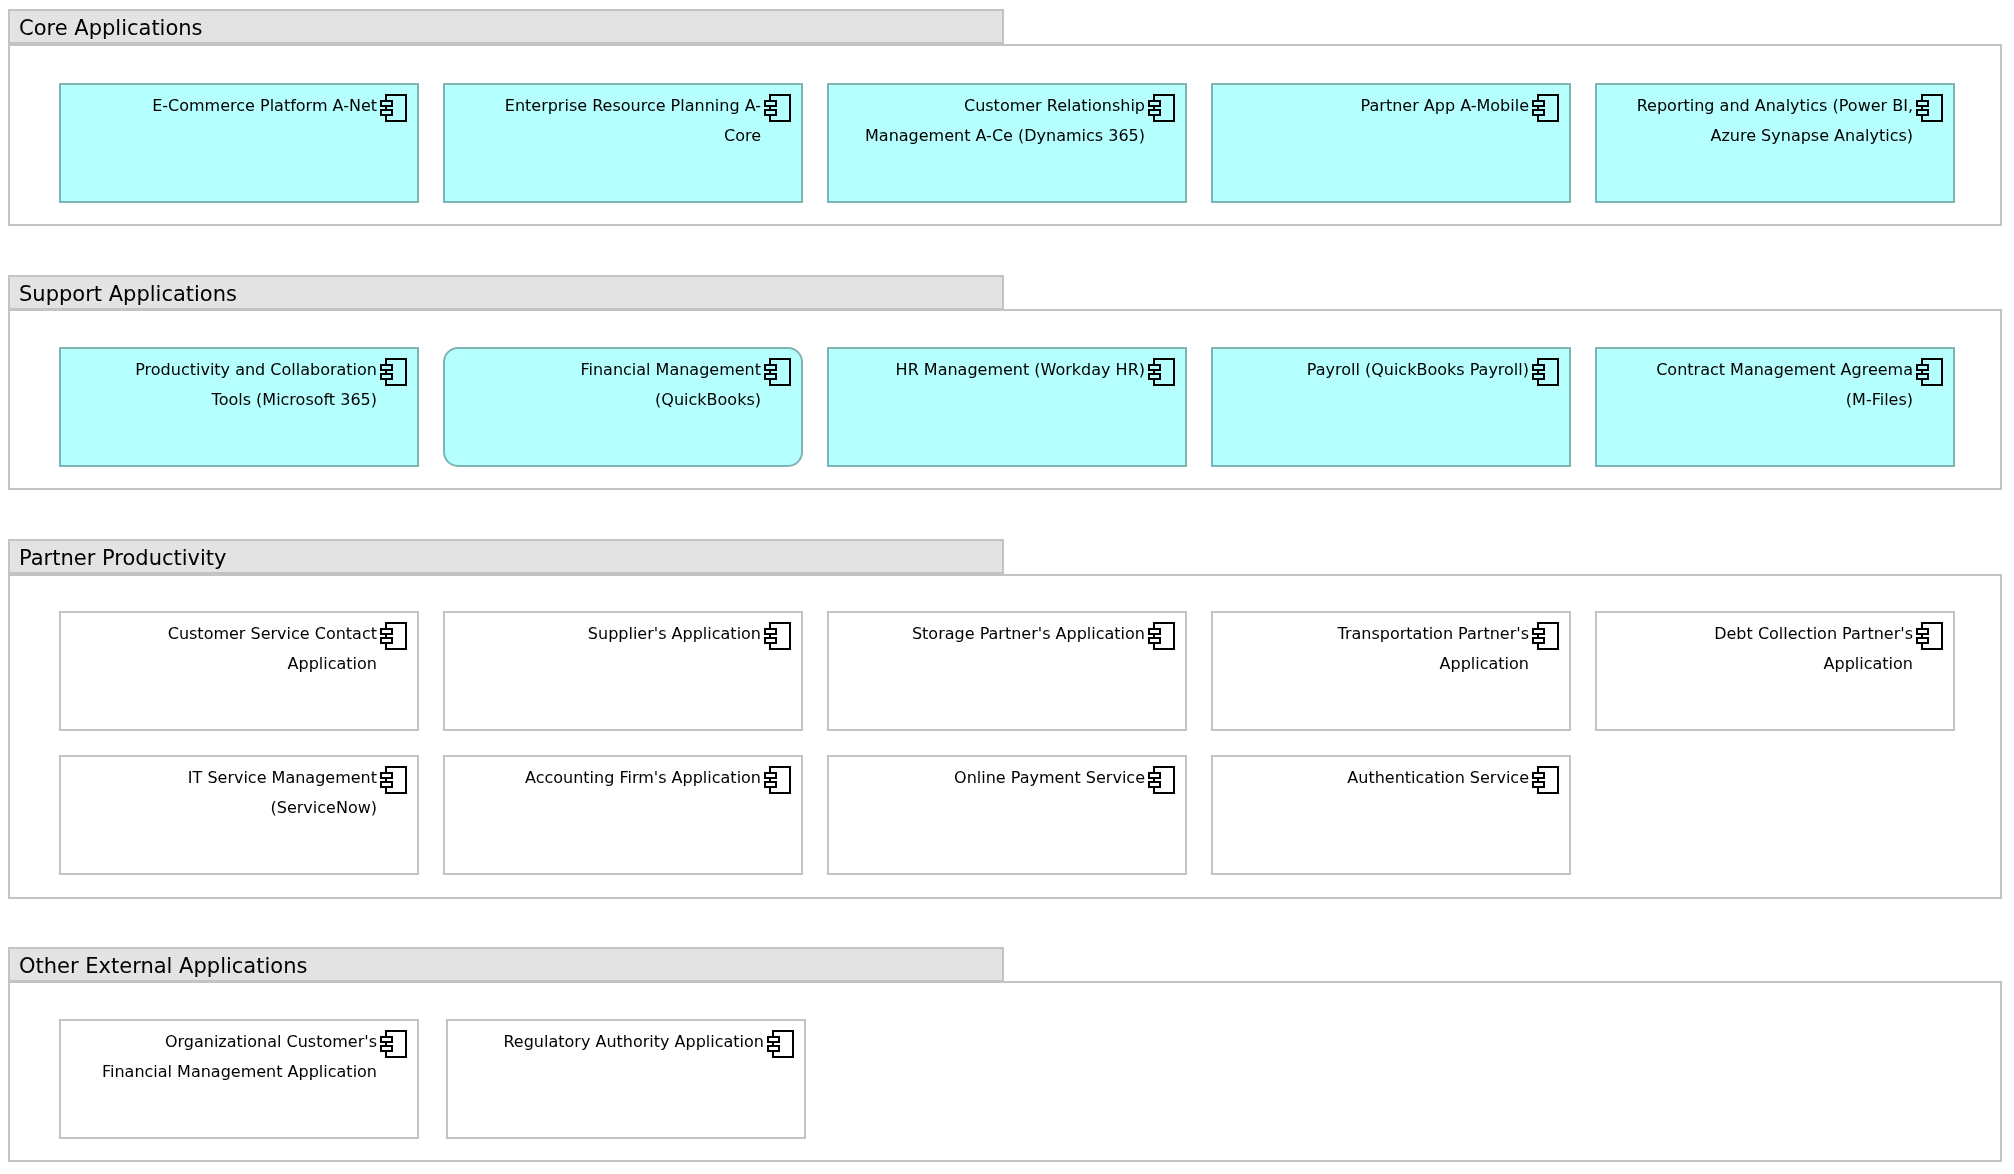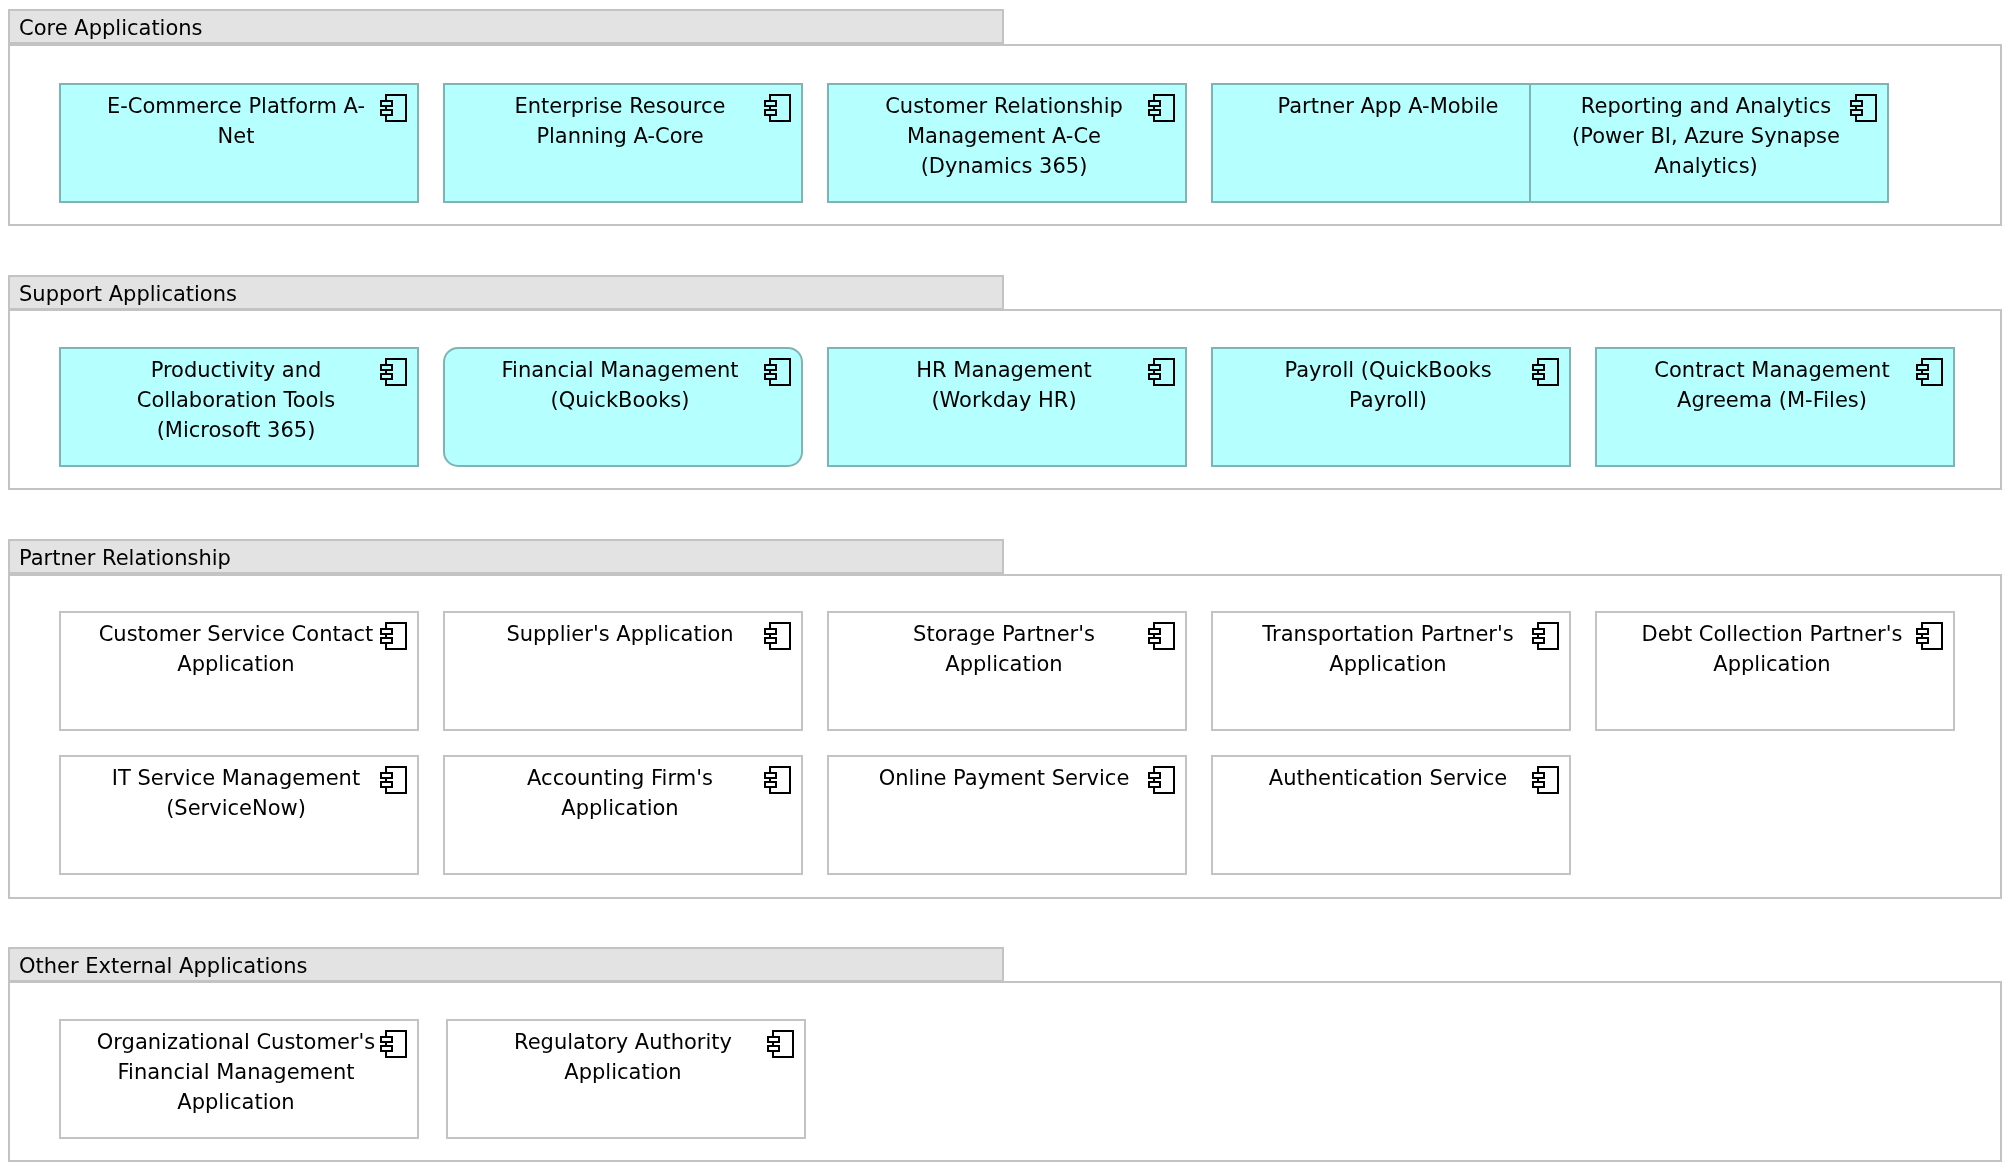--- a/index.html
+++ b/index.html
@@ -6,22 +6,22 @@
   body { width:2014px; height:1174px; position:relative; overflow:hidden;
          font-family:"DejaVu Sans","Liberation Sans",sans-serif; color:#000; }
   .group-header { position:absolute; left:8px; width:996px; height:35px;
          background:#e3e3e3; border:2px solid #c3c3c3; border-bottom-width:2px;
          box-sizing:border-box; }
   .group-header span { position:absolute; left:9px; top:3px; font-size:21px; line-height:28px; white-space:nowrap; }
   .group-body { position:absolute; left:8px; width:1994px; border:2px solid #c3c3c3; box-sizing:border-box; background:#fff; }
   .node { position:absolute; width:360px; height:120px; box-sizing:border-box; }
   .node.core { background:#b5ffff; border:2px solid #80b3b3; }
   .node.ext  { background:#ffffff; border:2px solid #c3c3c3; }
-  .node .label { position:absolute; left:34px; right:40px; top:6px; text-align:center;
-         font-size:21px; line-height:30px; }
+  .node .label { position:absolute; left:34px; right:40px; top:6px; text-align:right;
+         font-size:16px; line-height:30px; }
   .node .icon { position:absolute; right:9px; top:8px; width:30px; height:30px; }
 </style>
 </head>
 <body>
 
 <div class="group-header" style="top:9px;">
   <span>Core Applications</span>
 </div>
 <div class="group-body" style="top:44px;height:182px;"></div>
 
@@ -50,21 +50,21 @@
     </svg>
 </div>
 <div class="node core" style="left:1211px;top:83px;padding-left:48px;">
   <div class="label">Partner App A-Mobile</div>
   <svg class="icon" viewBox="0 0 30 30">
       <rect x="8" y="2" width="20" height="26" fill="none" stroke="#000" stroke-width="2"></rect>
       <rect x="3" y="8" width="11" height="5" fill="#b5ffff" stroke="#000" stroke-width="2"></rect>
       <rect x="3" y="17" width="11" height="5" fill="#b5ffff" stroke="#000" stroke-width="2"></rect>
     </svg>
 </div>
-<div class="node core" style="left:1529px;top:83px;">
+<div class="node core" style="left:1595px;top:83px;">
   <div class="label">Reporting and Analytics (Power BI, Azure Synapse Analytics)</div>
   <svg class="icon" viewBox="0 0 30 30">
       <rect x="8" y="2" width="20" height="26" fill="none" stroke="#000" stroke-width="2"></rect>
       <rect x="3" y="8" width="11" height="5" fill="#b5ffff" stroke="#000" stroke-width="2"></rect>
       <rect x="3" y="17" width="11" height="5" fill="#b5ffff" stroke="#000" stroke-width="2"></rect>
     </svg>
 </div>
 
 <div class="group-header" style="top:275px;">
   <span>Support Applications</span>
@@ -106,21 +106,21 @@
 <div class="node core" style="left:1595px;top:347px;">
   <div class="label">Contract Management Agreema (M-Files)</div>
   <svg class="icon" viewBox="0 0 30 30">
       <rect x="8" y="2" width="20" height="26" fill="none" stroke="#000" stroke-width="2"></rect>
       <rect x="3" y="8" width="11" height="5" fill="#b5ffff" stroke="#000" stroke-width="2"></rect>
       <rect x="3" y="17" width="11" height="5" fill="#b5ffff" stroke="#000" stroke-width="2"></rect>
     </svg>
 </div>
 
 <div class="group-header" style="top:539px;">
-  <span>Partner Relationship</span>
+  <span>Partner Productivity</span>
 </div>
 <div class="group-body" style="top:574px;height:325px;"></div>
 
 <div class="node ext" style="left:59px;top:611px;">
   <div class="label">Customer Service Contact Application</div>
   <svg class="icon" viewBox="0 0 30 30">
       <rect x="8" y="2" width="20" height="26" fill="none" stroke="#000" stroke-width="2"></rect>
       <rect x="3" y="8" width="11" height="5" fill="#fff" stroke="#000" stroke-width="2"></rect>
       <rect x="3" y="17" width="11" height="5" fill="#fff" stroke="#000" stroke-width="2"></rect>
     </svg>

